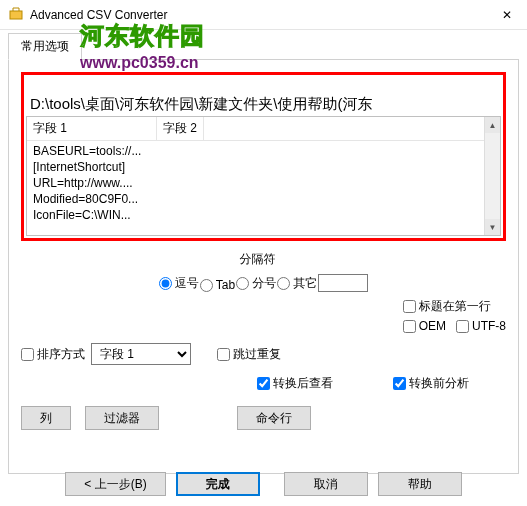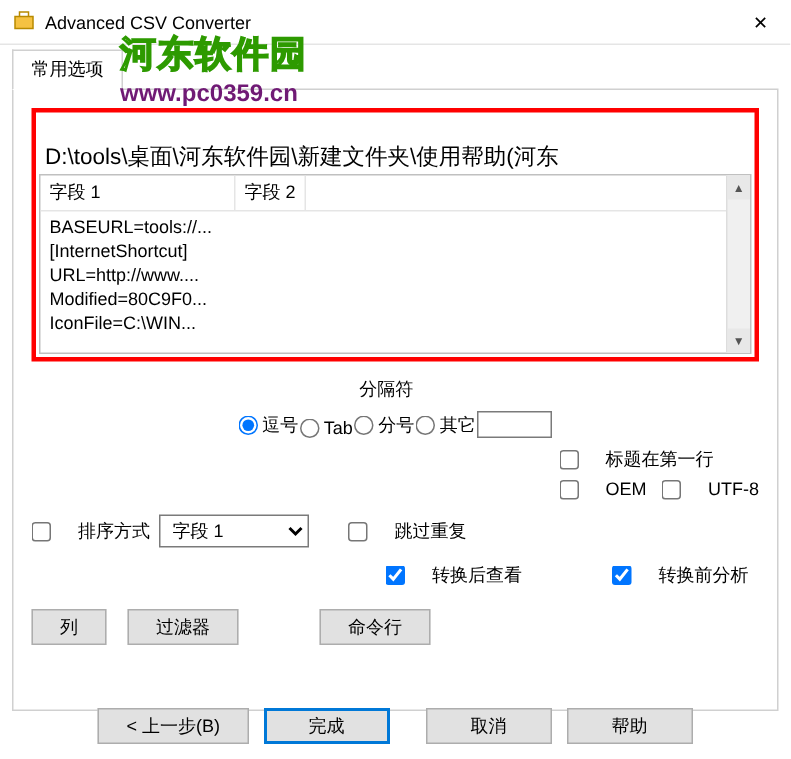--- a/index.html
+++ b/index.html
@@ -33,26 +33,26 @@
 .sb-track { flex: 1; }
 
 .options-row { display: flex; align-items: center; margin-top: 10px; gap: 6px; flex-wrap: wrap; }
 .options-row.r1 { justify-content: flex-start; flex-direction: column; }
 .radio-group { display: flex; align-items: flex-end; gap: 1px; }
 .radio-group label { display: flex; align-items: center; gap: 3px; white-space: nowrap; }
 .radio-group input[type="radio"] { margin: 0; }
 .radio-group input[type="text"] { width: 50px; height: 18px; border: 1px solid #7a7a7a; }
 .chk-col { display: flex; flex-direction: column; gap: 4px; margin-left: auto; }
 .chk-col label { display: flex; align-items: center; gap: 3px; white-space: nowrap; }
-label.chk { display: flex; align-items: center; gap: 18px; white-space: nowrap; }
+label.chk { display: flex; align-items: center; gap: 3px; white-space: nowrap; }
 
 .combo { height: 22px; border: 1px solid #7a7a7a; background: #fff; padding: 0 4px; width: 100px; }
 
 .btn { height: 24px; padding: 0 18px; background: #e1e1e1; border: 1px solid #adadad; cursor: default; }
-.btn.primary { border: 2px solid #0078d7; background: #e1e1e1; }
+.btn.primary { border: 2px solid #0078d7; background: #e1e1e1; font-weight: bold; }
 
 .mid-buttons { display: flex; gap: 14px; margin-top: 14px; }
 
 .footer { position: absolute; bottom: 10px; left: 0; right: 0; display: flex; justify-content: center; gap: 10px; padding: 0 28px; }
 .footer .btn { min-width: 84px; }
 .sep-label { color: #000; }
 </style>
 </head>
 <body>
 
@@ -166,21 +166,21 @@
       </label>
     <label class="chk">
         <input type="checkbox" checked="" style="">
         <span>转换前分析</span>
       </label>
   </div>
 
   <div class="mid-buttons">
     <button class="btn"><span>列</span></button>
     <button class="btn"><span>过滤器</span></button>
-    <button class="btn" style="margin-left:40px;text-align:center;"><span>命令行</span></button>
+    <button class="btn" style="margin-left:64px;text-align:center;"><span>命令行</span></button>
   </div>
 
 </div>
 
 <div class="footer">
   <button class="btn"><span>&lt; 上一步(B)</span></button>
   <button class="btn primary"><span>完成</span></button>
   <button class="btn" style="margin-left:14px;"><span>取消</span></button>
   <button class="btn"><span>帮助</span></button>
 </div>

